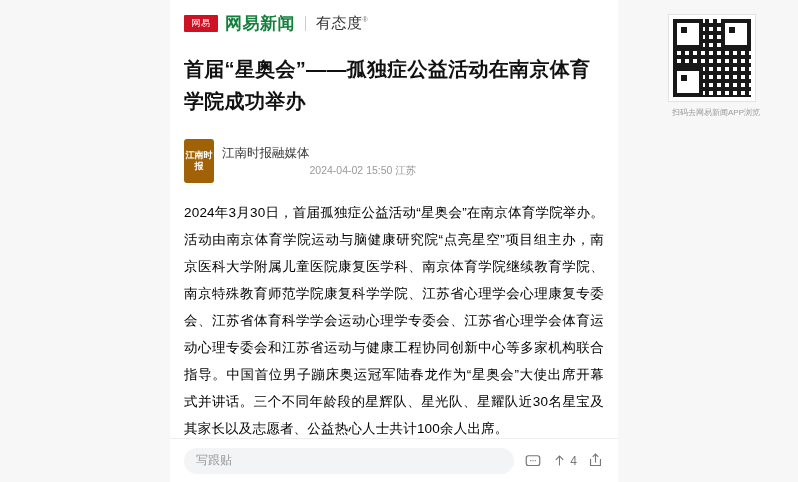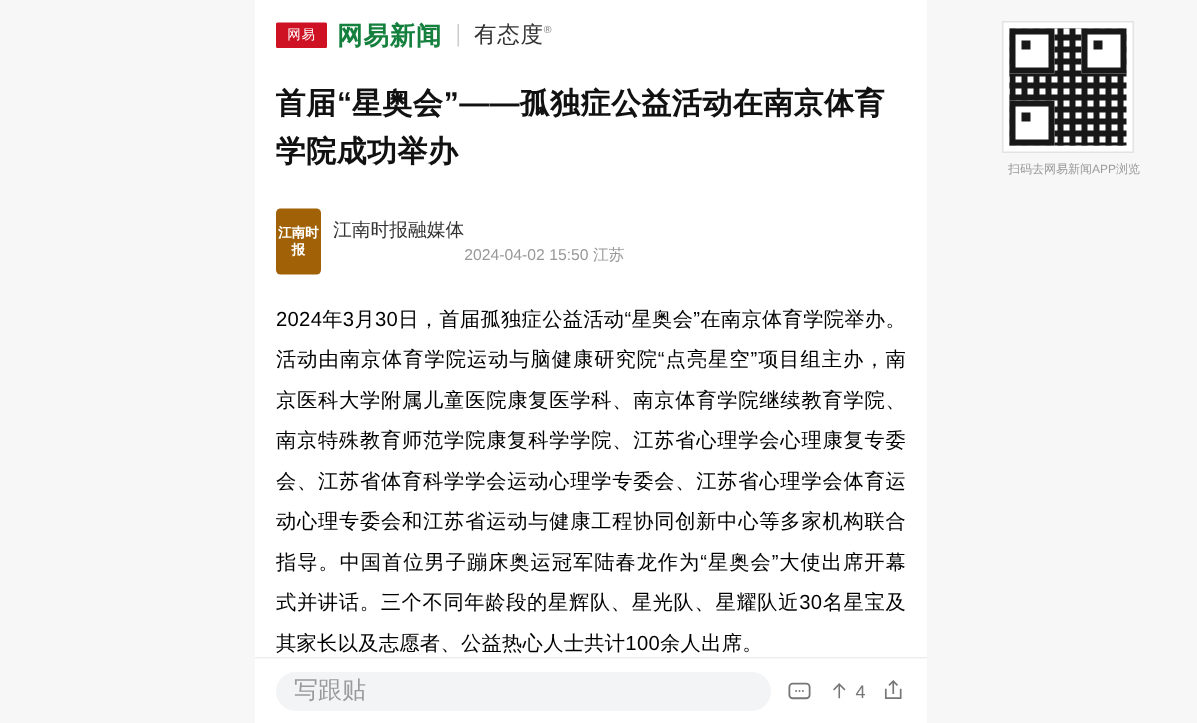--- a/index.html
+++ b/index.html
@@ -195,21 +195,21 @@
   }
   .comment-box {
     flex: 1;
     height: 26px;
     background: #f3f4f6;
     border-radius: 13px;
     display: flex;
     align-items: center;
     padding: 0 12px;
     box-sizing: border-box;
-    font-size: 16px;
+    font-size: 12px;
     color: #9a9a9a;
   }
   .bar-icon {
     display: flex;
     align-items: center;
     gap: 3px;
     color: #777777;
     font-size: 12px;
   }
   .bar-icon svg { display: block; }

